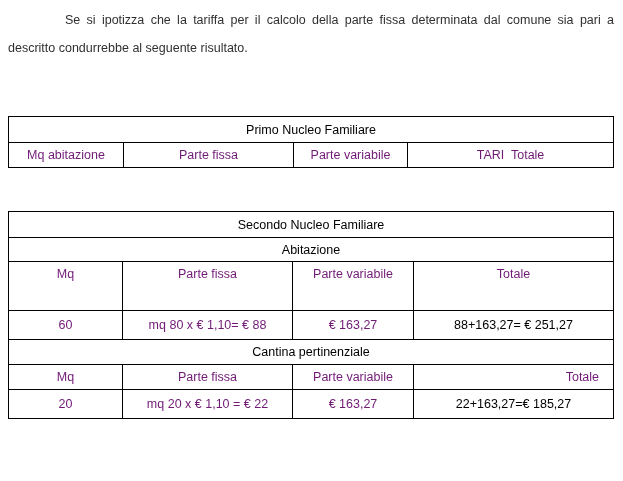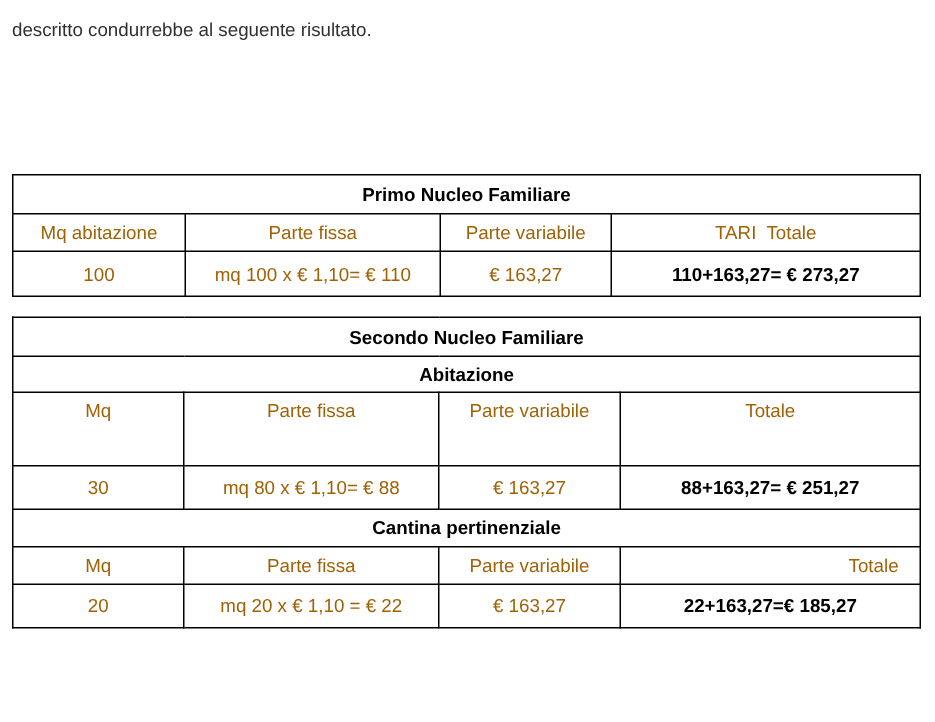--- a/index.html
+++ b/index.html
@@ -42,23 +42,23 @@
   .t2 { top: 211px; width: 605px; }
 
   td {
     border: 1.5px solid #000000;
     font-size: 12.5px;
     text-align: center;
     vertical-align: middle;
     padding: 0 4px;
     white-space: pre-wrap;
     overflow: hidden;
-    color: #a16207;
+    color: #701a75;
   }
-  .b { font-weight: bold; color: #000000; }
+  .b { font-weight: normal; color: #000000; }
 
   
   .t1 tr.rt  td { height: 25px; }  
   .t1 tr.rh  td { height: 24px; }  
   .t1 tr.rd  td { height: 29px; }  
 
   .t2 tr.rt  td { height: 25px; }  
   .t2 tr.rs  td { height: 23px; }  
   .t2 tr.rhT td { height: 43px; vertical-align: top; padding-top: 5px; } 
   .t2 tr.rd1 td { height: 28px; }  
@@ -66,45 +66,40 @@
   .t2 tr.rh2 td { height: 24px; }  
   .t2 tr.rd2 td { height: 28px; }  
   .t2 tr.rf  td { height: 21px; }  
 
   .alr { text-align: right; padding-right: 14px; }
 </style>
 </head>
 <body>
 
 <div class="para">
+  <span class="ln j indent">Se si ipotizza che la tariffa per il calcolo della parte fissa determinata dal comune sia pari a</span>
   <span class="ln">descritto condurrebbe al seguente risultato.</span>
 </div>
 
 <table class="t1">
   <colgroup>
     <col style="width:115px">
       <col style="width:170px">
       <col style="width:114px">
       <col style="width:206px">
   </colgroup>
   <tbody>
       <tr class="rt">
     <td colspan="4" class="b">Primo Nucleo Familiare</td>
   </tr>
   <tr class="rh">
     <td>Mq abitazione</td>
     <td>Parte fissa</td>
     <td>Parte variabile</td>
     <td>TARI  Totale</td>
-  </tr>
-  <tr class="rd">
-    <td>100</td>
-    <td>mq 100 x € 1,10= € 110</td>
-    <td>€ 163,27</td>
-    <td class="b">110+163,27= € 273,27</td>
   </tr>
 </tbody>
   </table>
 
 <table class="t2">
   <colgroup>
     <col style="width:114px">
       <col style="width:170px">
       <col style="width:121px">
       <col style="width:200px">
@@ -116,21 +111,21 @@
   <tr class="rs">
     <td colspan="4" class="b">Abitazione</td>
   </tr>
   <tr class="rhT">
     <td>Mq</td>
     <td>Parte fissa</td>
     <td>Parte variabile</td>
     <td>Totale</td>
   </tr>
   <tr class="rd1">
-    <td>30</td>
+    <td>60</td>
     <td>mq 80 x € 1,10= € 88</td>
     <td>€ 163,27</td>
     <td class="b">88+163,27= € 251,27</td>
   </tr>
   <tr class="rs2">
     <td colspan="4" class="b">Cantina pertinenziale</td>
   </tr>
   <tr class="rh2">
     <td>Mq</td>
     <td>Parte fissa</td>

